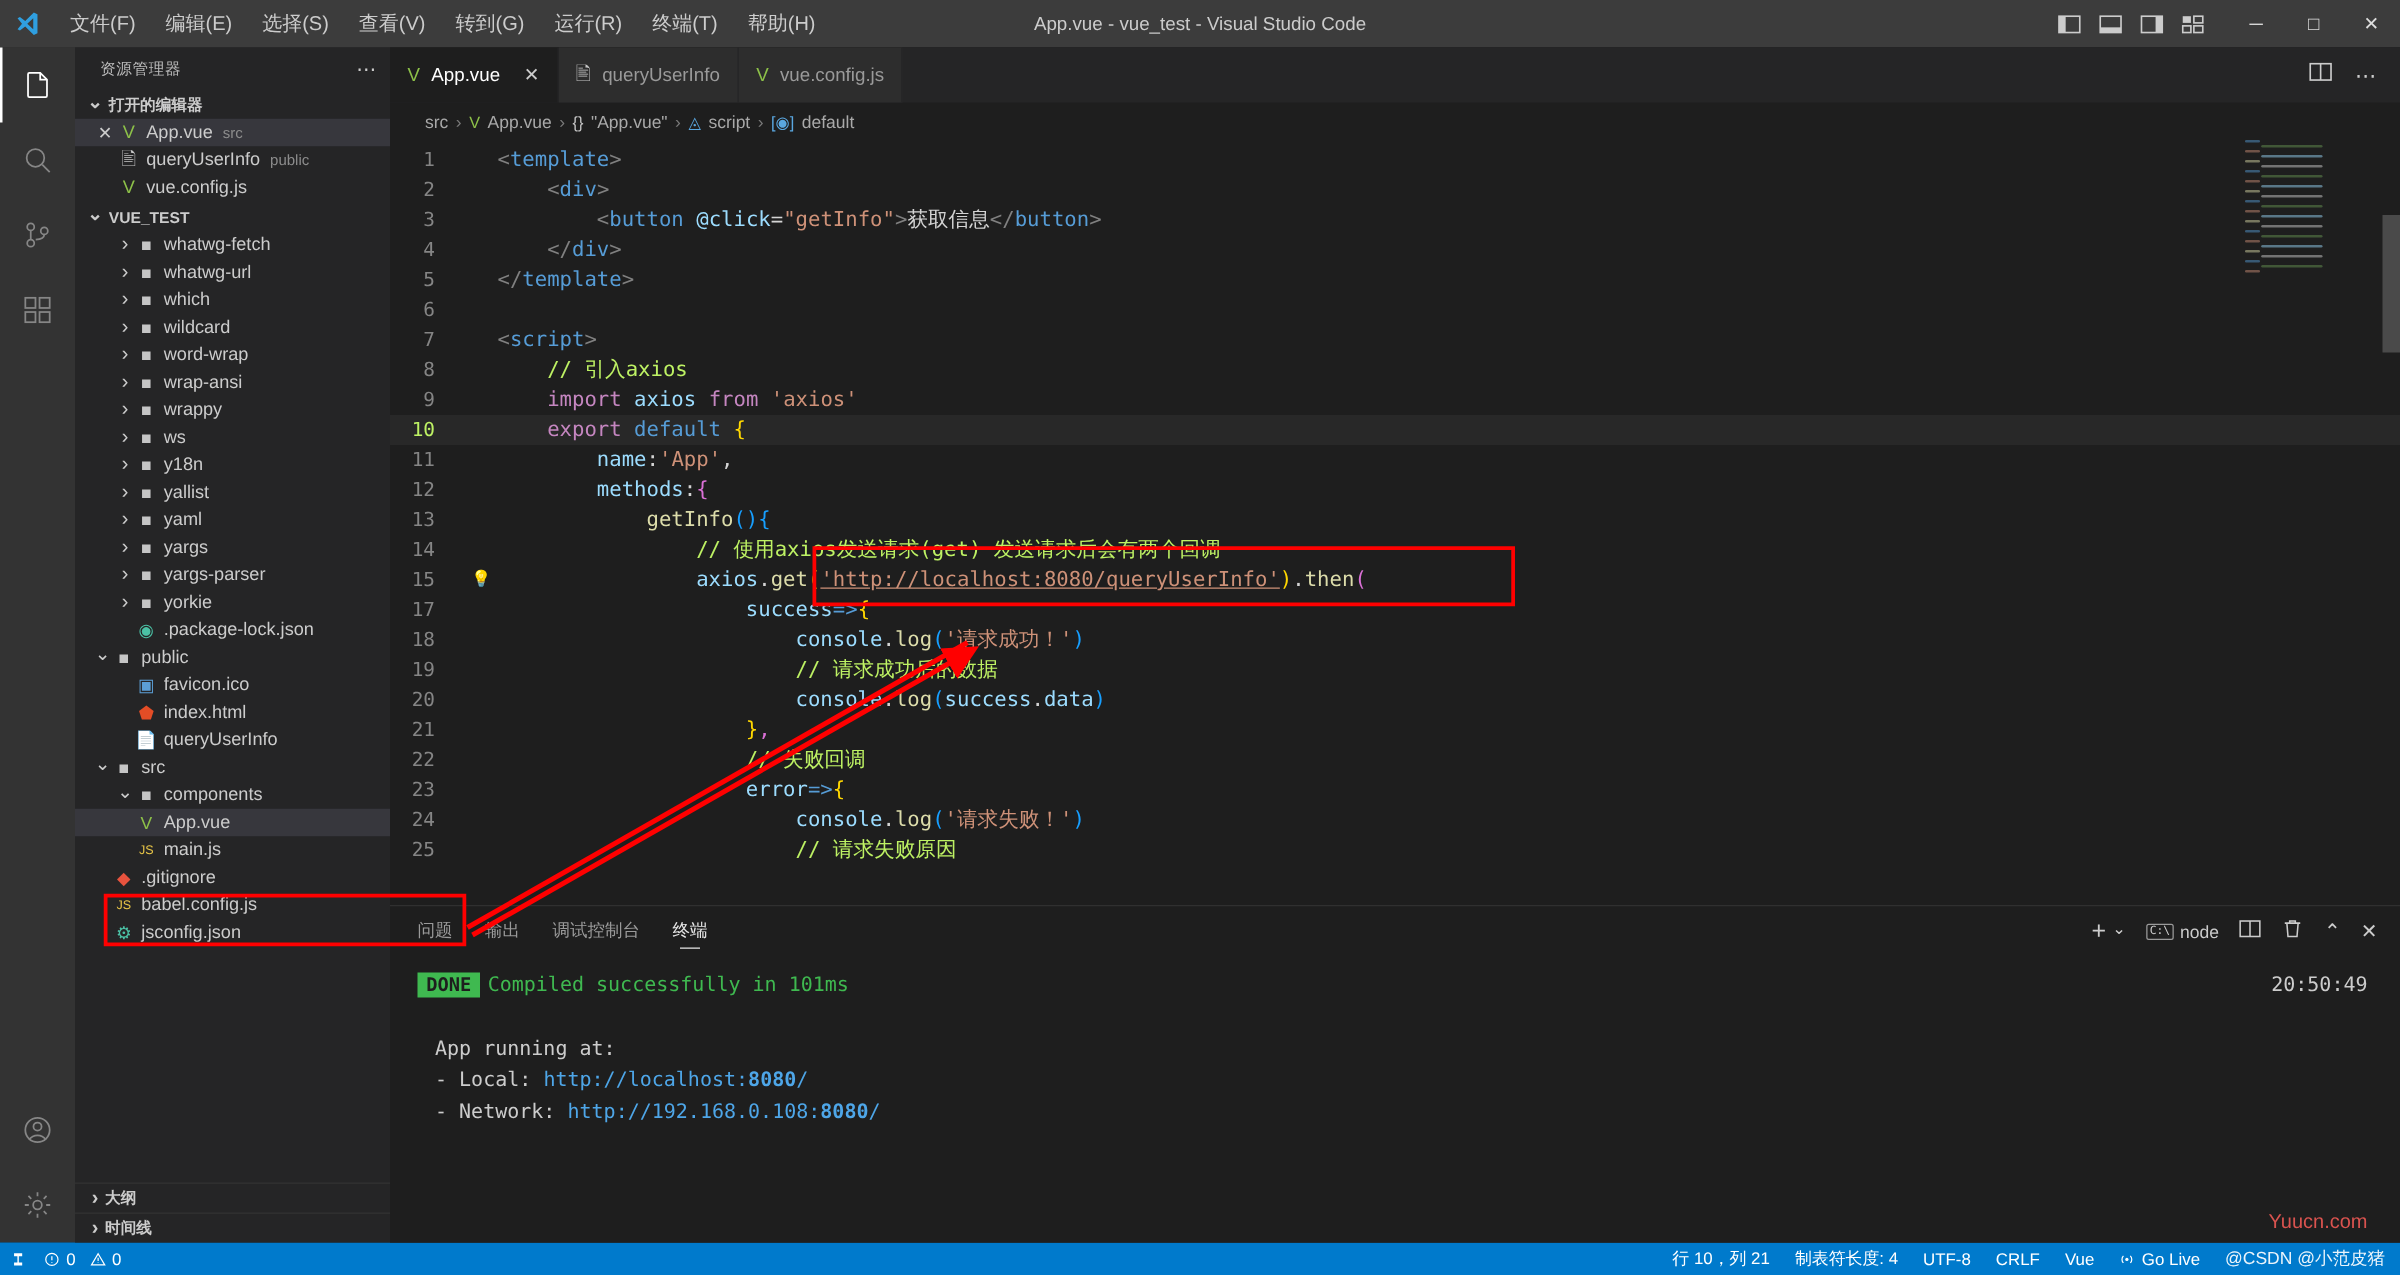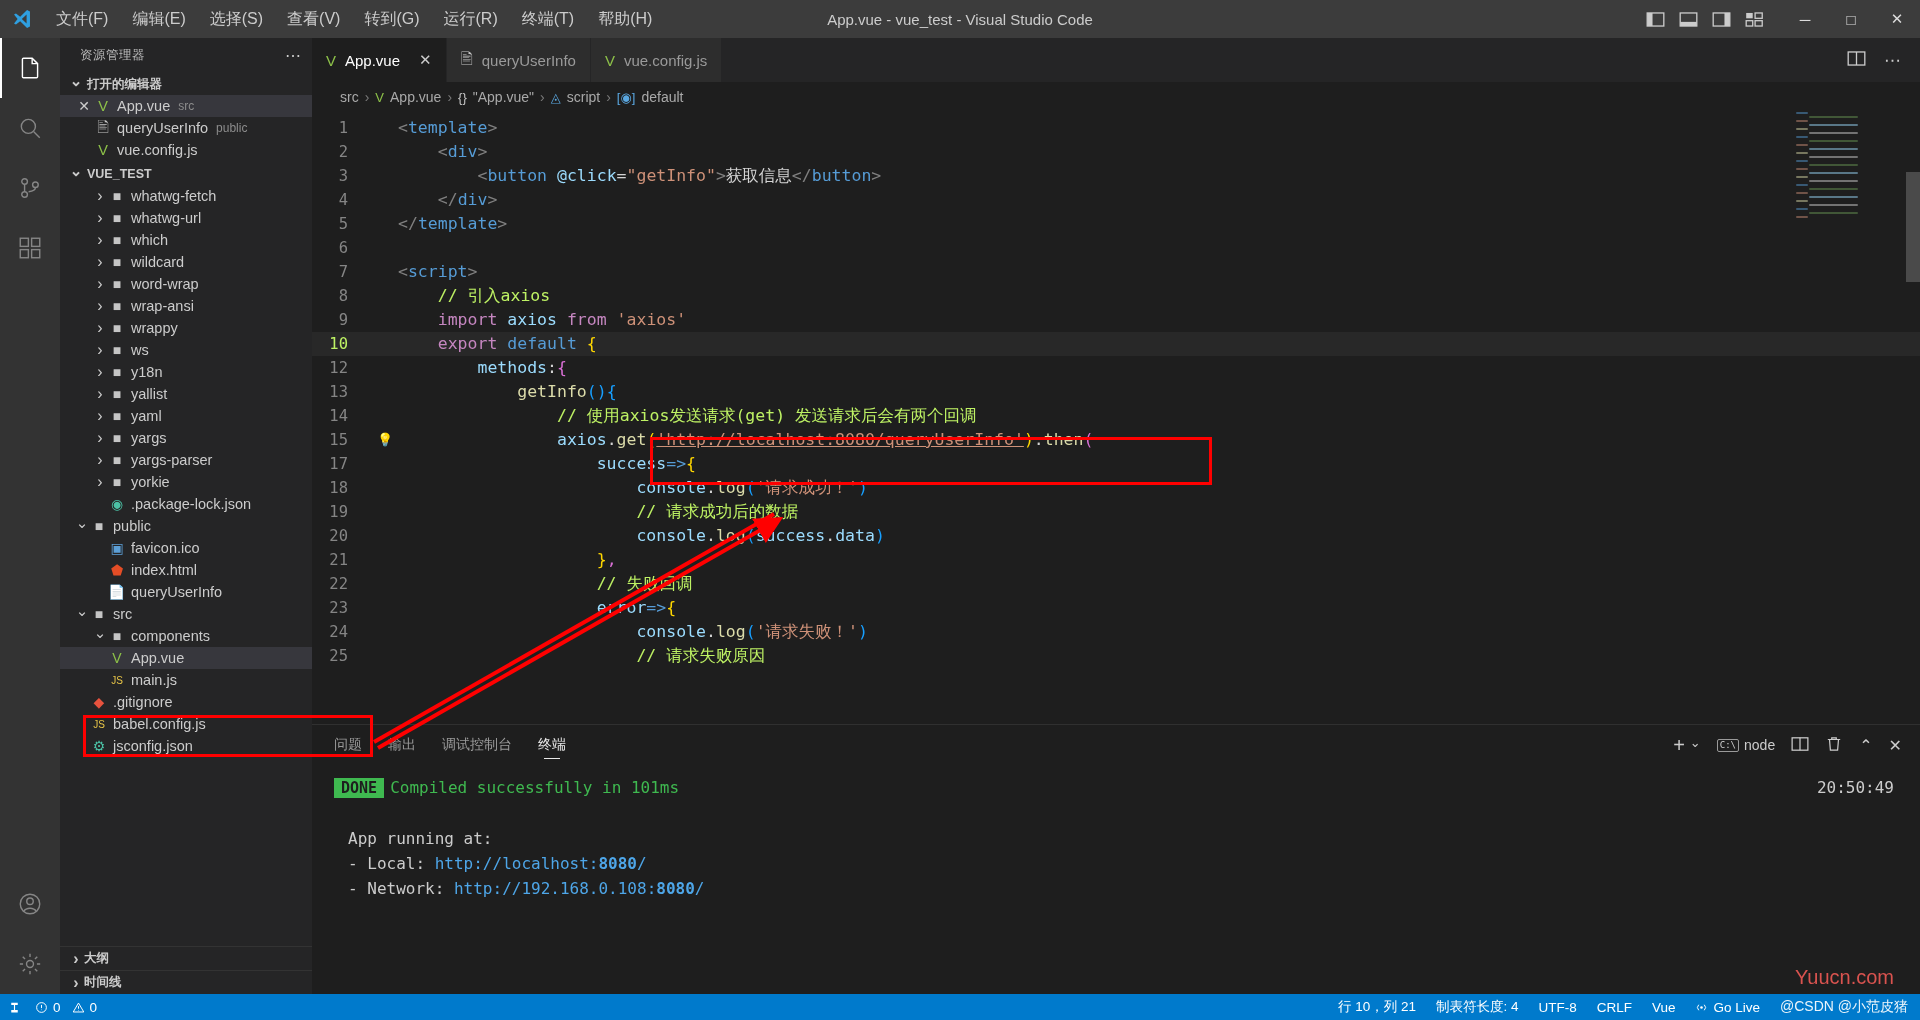--- a/index.html
+++ b/index.html
@@ -170,21 +170,21 @@
     font-size:16px; line-height:25px; color:#cccccc; position:relative;
   }
   .done-badge {
     background:#3fb950; color:#1e1e1e; padding:1px 7px; font-weight:bold; margin-right:6px;
     font-family:"DejaVu Sans Mono", monospace; font-size:15px;
   }
   .grn { color:#3fb950; }
   .blu { color:#4ea6e8; }
   .blu-b { color:#4ea6e8; font-weight:bold; }
   .term-time { position:absolute; right:26px; top:10px; font-size:16px; color:#cccccc; }
-  .watermark-term { position:absolute; right:26px; bottom:4px; color:#d9534f; font-size:20px; font-family:"Liberation Sans", sans-serif;}
+  .watermark-term { position:absolute; right:26px; bottom:4px; color:#d9534f; font-size:16px; font-family:"Liberation Sans", sans-serif;}
 
   
   .statusbar {
     height:26px; flex:0 0 26px; background:#007acc; display:flex; align-items:center;
     font-size:13.5px; color:#ffffff; padding:0 0 0 8px;
   }
   .sb-l { display:flex; align-items:center; gap:14px; }
   .sb-r { margin-left:auto; display:flex; align-items:center; gap:20px; padding-right:12px; position:relative;}
   .sb-item { display:flex; align-items:center; gap:5px; white-space:nowrap; }
   .csdn-wm { color:#ffffff; opacity:.92; font-size:14px; }
@@ -529,20 +529,21 @@
             <div class="cline"><span class="lnum">1</span><span class="bulb"></span><span class="ctext"><span class="ang">&lt;</span><span class="tag">template</span><span class="ang">&gt;</span></span></div>
             <div class="cline"><span class="lnum">2</span><span class="bulb"></span><span class="ctext">    <span class="ang">&lt;</span><span class="tag">div</span><span class="ang">&gt;</span></span></div>
             <div class="cline"><span class="lnum">3</span><span class="bulb"></span><span class="ctext">        <span class="ang">&lt;</span><span class="tag">button</span> <span class="attr">@click</span><span class="pnc">=</span><span class="str">"getInfo"</span><span class="ang">&gt;</span><span class="plain">获取信息</span><span class="ang">&lt;/</span><span class="tag">button</span><span class="ang">&gt;</span></span></div>
             <div class="cline"><span class="lnum">4</span><span class="bulb"></span><span class="ctext">    <span class="ang">&lt;/</span><span class="tag">div</span><span class="ang">&gt;</span></span></div>
             <div class="cline"><span class="lnum">5</span><span class="bulb"></span><span class="ctext"><span class="ang">&lt;/</span><span class="tag">template</span><span class="ang">&gt;</span></span></div>
             <div class="cline"><span class="lnum">6</span><span class="bulb"></span><span class="ctext"></span></div>
             <div class="cline"><span class="lnum">7</span><span class="bulb"></span><span class="ctext"><span class="ang">&lt;</span><span class="tag">script</span><span class="ang">&gt;</span></span></div>
             <div class="cline"><span class="lnum">8</span><span class="bulb"></span><span class="ctext">    <span class="cmt">// 引入axios</span></span></div>
             <div class="cline"><span class="lnum">9</span><span class="bulb"></span><span class="ctext">    <span class="kw2">import</span> <span class="vr">axios</span> <span class="kw2">from</span> <span class="str">'axios'</span></span></div>
             <div class="cline cur"><span class="lnum">10</span><span class="bulb"></span><span class="ctext">    <span class="kw2">export</span> <span class="kw">default</span> <span class="brOr">{</span></span></div>
+            <div class="cline"><span class="lnum">11</span><span class="bulb"></span><span class="ctext">        <span class="vr">name</span><span class="pnc">:</span><span class="str">'App'</span><span class="pnc">,</span></span></div>
             <div class="cline"><span class="lnum">12</span><span class="bulb"></span><span class="ctext">        <span class="vr">methods</span><span class="pnc">:</span><span class="brPi">{</span></span></div>
             <div class="cline"><span class="lnum">13</span><span class="bulb"></span><span class="ctext">            <span class="fn">getInfo</span><span class="brBl">()</span><span class="brBl">{</span></span></div>
             <div class="cline"><span class="lnum">14</span><span class="bulb"></span><span class="ctext">                <span class="cmt">// 使用axios发送请求(get) 发送请求后会有两个回调</span></span></div>
             <div class="cline"><span class="lnum">15</span><span class="bulb">💡</span><span class="ctext">                <span class="vr">axios</span><span class="pnc">.</span><span class="fn">get</span><span class="brOr">(</span><span class="str url-u">'http://localhost:8080/queryUserInfo'</span><span class="brOr">)</span><span class="pnc">.</span><span class="fn">then</span><span class="brPi">(</span></span></div>
             <div class="cline"><span class="lnum">17</span><span class="bulb"></span><span class="ctext">                    <span class="vr">success</span><span class="kw">=&gt;</span><span class="brOr">{</span></span></div>
             <div class="cline"><span class="lnum">18</span><span class="bulb"></span><span class="ctext">                        <span class="vr">console</span><span class="pnc">.</span><span class="fn">log</span><span class="brBl">(</span><span class="str">'请求成功！'</span><span class="brBl">)</span></span></div>
             <div class="cline"><span class="lnum">19</span><span class="bulb"></span><span class="ctext">                        <span class="cmt">// 请求成功后的数据</span></span></div>
             <div class="cline"><span class="lnum">20</span><span class="bulb"></span><span class="ctext">                        <span class="vr">console</span><span class="pnc">.</span><span class="fn">log</span><span class="brBl">(</span><span class="vr">success</span><span class="pnc">.</span><span class="vr">data</span><span class="brBl">)</span></span></div>
             <div class="cline"><span class="lnum">21</span><span class="bulb"></span><span class="ctext">                    <span class="brOr">}</span><span class="brPi">,</span></span></div>
             <div class="cline"><span class="lnum">22</span><span class="bulb"></span><span class="ctext">                    <span class="cmt">// 失败回调</span></span></div>

